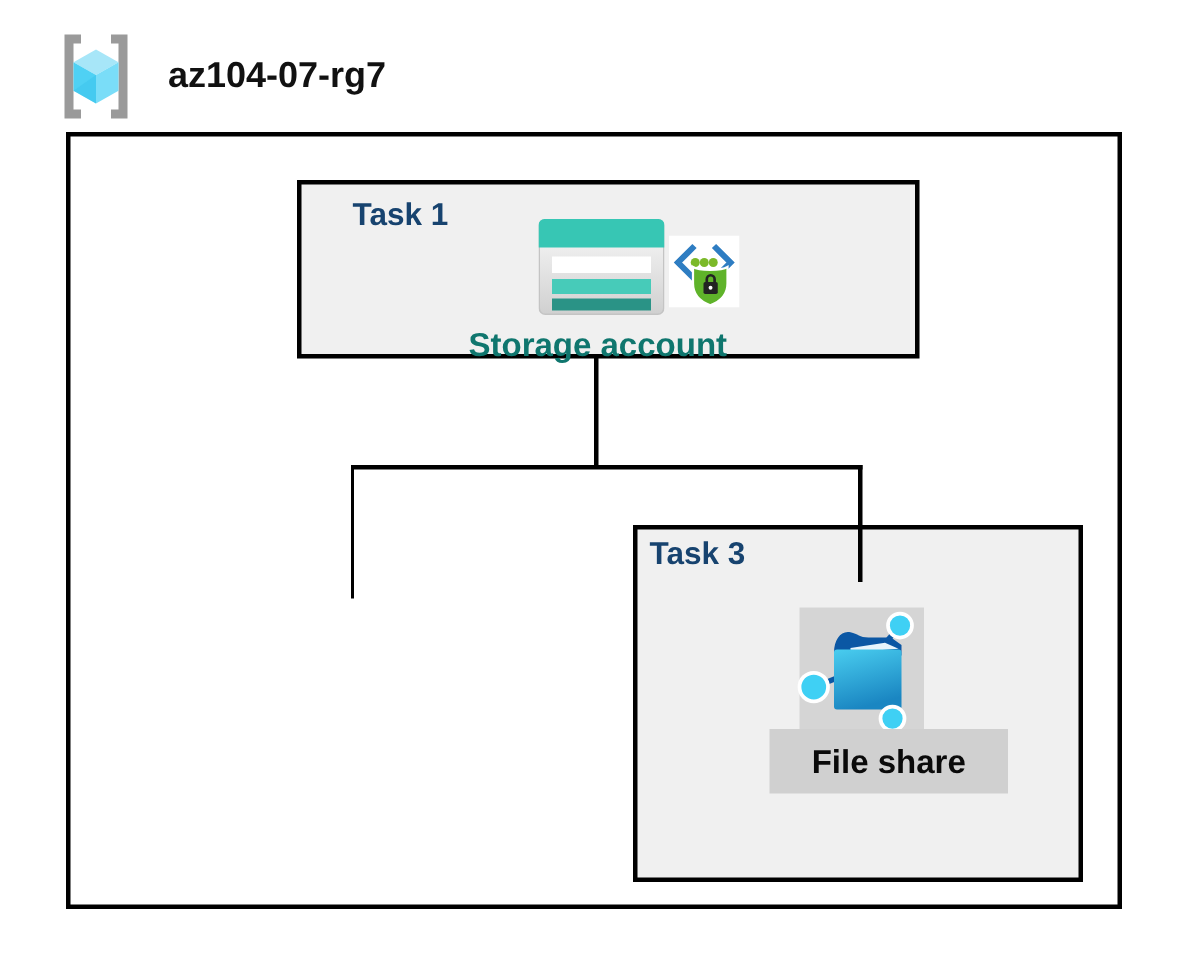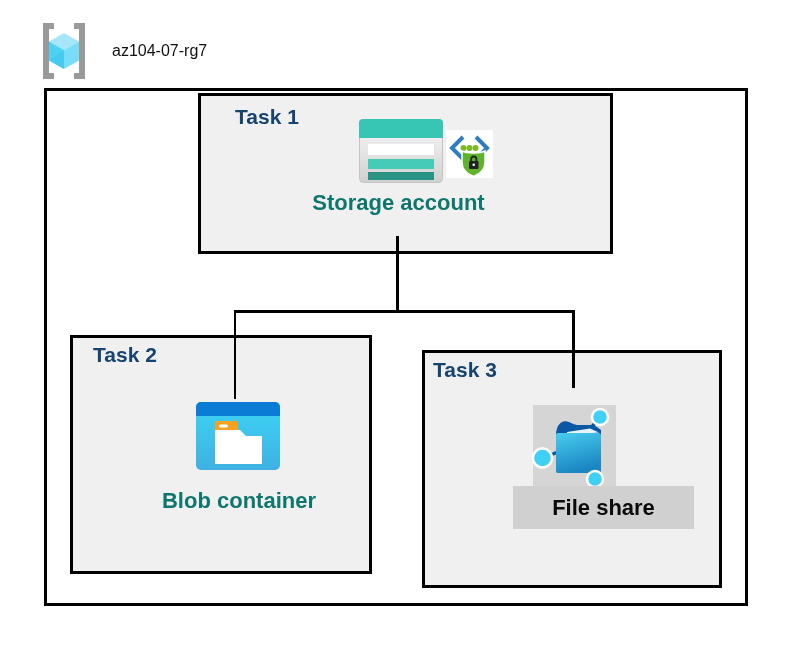--- a/index.html
+++ b/index.html
@@ -1,49 +1,49 @@
 <!DOCTYPE html>
 <html><head>
 <meta charset="utf-8">
 <style>
   html,body{margin:0;padding:0;background:#fff;}
   .stage{
     position:relative;width:788px;height:647px;background:#ffffff;
     font-family:"Liberation Sans","DejaVu Sans",sans-serif;overflow:hidden;
   }
   .rg-header{position:absolute;left:36px;top:20px;display:flex;align-items:center;gap:20px;}
-  .rg-title{font-size:16px;font-weight:400;color:#111;letter-spacing:0px;}
+  .rg-title{font-size:24px;font-weight:700;color:#111;letter-spacing:0px;}
   .outer-box{
     position:absolute;left:44px;top:88px;width:704px;height:518px;
     border:3px solid #000;box-sizing:border-box;background:#fff;
   }
   .task-box{
     position:absolute;background:#f0f0f0;border:3px solid #000;box-sizing:border-box;
   }
-  #task1{left:198px;top:93px;width:415px;height:161px;}
+  #task1{left:198px;top:120px;width:415px;height:119px;}
   #task2{left:70px;top:335px;width:302px;height:239px;}
   #task3{left:422px;top:350px;width:300px;height:238px;}
   .task-label{position:absolute;font-size:21px;font-weight:700;color:#17436f;}
   #task1 .task-label{left:34px;top:9px;}
   #task2 .task-label{left:20px;top:5px;}
   #task3 .task-label{left:8px;top:5px;}
   .res-label{
     position:absolute;font-size:22px;font-weight:700;color:#0f766e;text-align:center;
   }
   #task1 .res-label{left:0px;width:395px;top:94px;}
   #task2 .res-label{left:30px;width:272px;top:150px;}
   .icon-abs{position:absolute;}
   .storage-icon{left:158px;top:23px;}
   .sas-icon{left:245px;top:34px;}
   .blob-icon{left:123px;top:64px;}
   .fs-gray{
     position:absolute;left:108px;top:52px;width:83px;height:81px;background:#d5d5d5;
   }
   .fs-chip{
-    position:absolute;left:88px;top:133px;width:181px;height:43px;background:#d0d0d0;
+    position:absolute;left:88px;top:133px;width:159px;height:43px;background:#d0d0d0;
     display:flex;align-items:center;justify-content:center;
     font-size:22px;font-weight:700;color:#0a0a0a;
   }
   .conn{position:absolute;background:#000;}
   #conn-v1{left:396px;top:236px;width:2.5px;height:76px;}
   #conn-h1{left:233.5px;top:310px;width:341px;height:2.5px;}
   #conn-v2{left:233.5px;top:310px;width:2.5px;height:89px;}
   #conn-v3{left:572px;top:310px;width:2.5px;height:78px;}
 </style>
 </head>
@@ -88,37 +88,20 @@
       <circle cx="23.5" cy="18" r="3" fill="#7bb929"></circle>
       <circle cx="29.5" cy="18" r="3" fill="#7bb929"></circle>
       <path d="M16,21 C20,23.5 35,23.5 39,21 L39,32 C39,40 33,44.5 27.5,46.5 C22,44.5 16,40 16,32 Z" fill="#5fb32a" stroke="#ffffff" stroke-width="1.5"></path>
       <path d="M25.2,31.5 v-2.4 a2.6,2.6 0 0 1 5.2,0 v2.4" fill="none" stroke="#222222" stroke-width="1.8"></path>
       <rect x="23" y="31" width="9.5" height="8" rx="1.2" fill="#222222"></rect>
       <circle cx="27.7" cy="34.8" r="1.3" fill="#ffffff"></circle>
     </svg>
     <div class="res-label">Storage account</div>
   </div>
 
-  <div class="task-box" id="task2">
-    <div class="task-label">Task 2</div>
-    <svg class="icon-abs blob-icon" width="84" height="68" viewBox="0 0 84 68">
-      <defs>
-        <linearGradient id="bb" x1="0" y1="0" x2="0" y2="1">
-          <stop offset="0" stop-color="#3cd5f5"></stop>
-            <stop offset="1" stop-color="#3fb0e2"></stop>
-        </linearGradient>
-      </defs>
-      <rect width="84" height="68" rx="5" fill="url(#bb)"></rect>
-      <path d="M0,5 a5,5 0 0 1 5,-5 h74 a5,5 0 0 1 5,5 v9 h-84 z" fill="#0a7cd6"></path>
-      <rect x="19" y="19" width="23" height="11" rx="2" fill="#f6a21e"></rect>
-      <rect x="23" y="22.5" width="9" height="3" rx="1.5" fill="#ffffff"></rect>
-      <path d="M19,28 h25 l6,6 h16 v28 h-47 z" fill="#ffffff"></path>
-    </svg>
-    <div class="res-label">Blob container</div>
-  </div>
 
   <div class="task-box" id="task3">
     <div class="task-label">Task 3</div>
     <div class="fs-gray">
       <svg width="83" height="85" viewBox="0 0 83 85" style="overflow:visible">
         <defs>
           <linearGradient id="ff" x1="0" y1="0" x2="0.3" y2="1">
             <stop offset="0" stop-color="#49cdef"></stop>
               <stop offset="1" stop-color="#1a86c2"></stop>
           </linearGradient>

